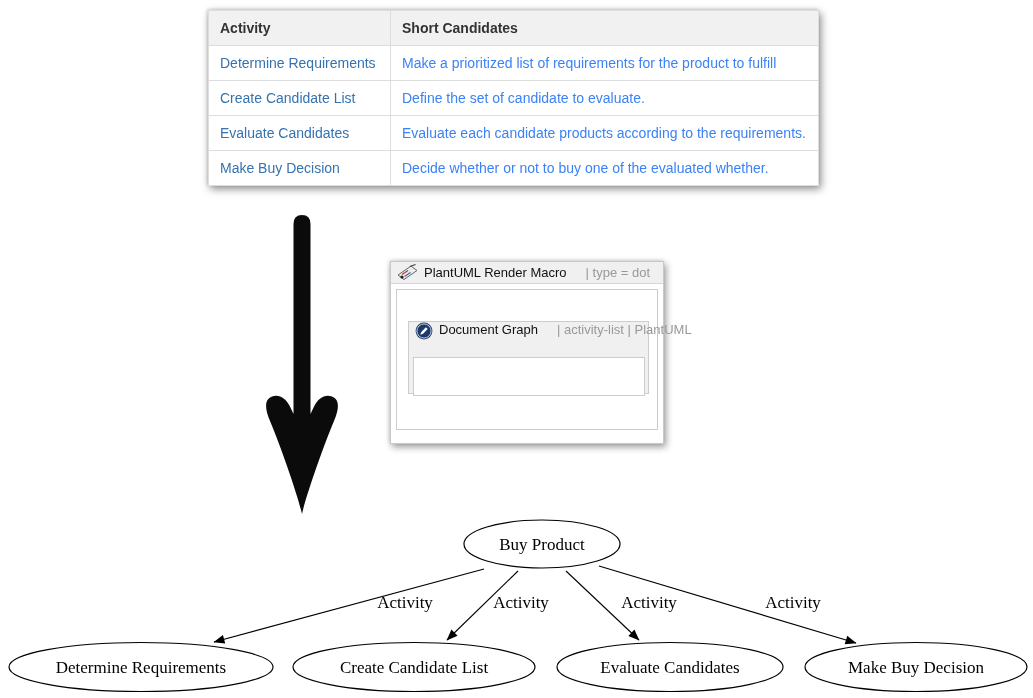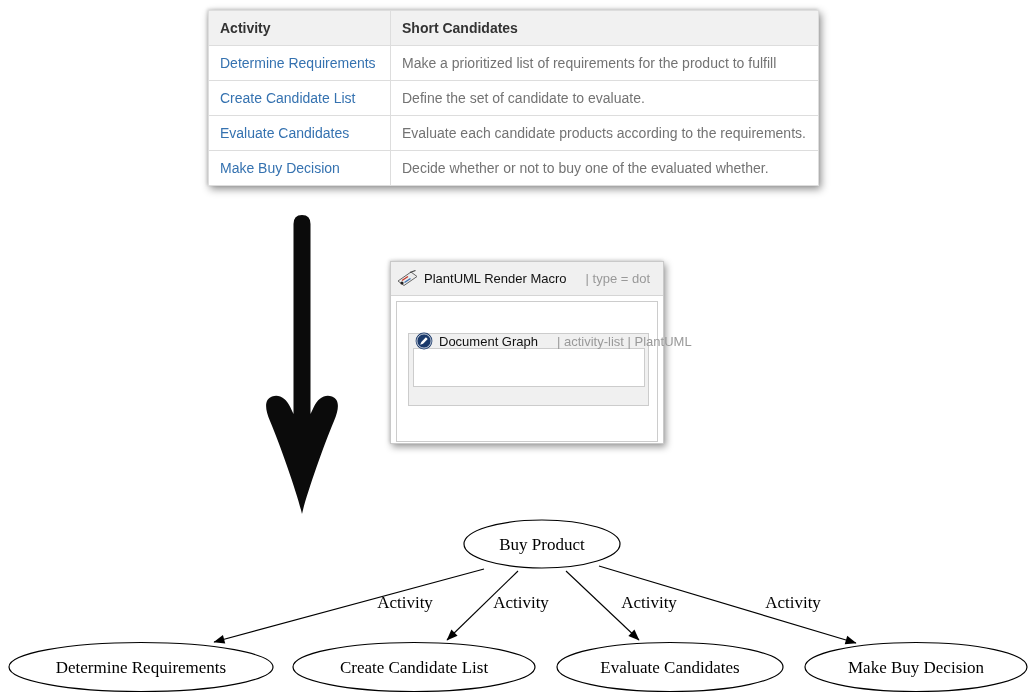--- a/index.html
+++ b/index.html
@@ -9,47 +9,47 @@
   
   .table-shot {
     position: absolute; left: 208px; top: 10px; width: 611px;
     background: #fff; box-shadow: 2px 3px 8px rgba(0,0,0,0.45), -1px -1px 3px rgba(0,0,0,0.15);
   }
   table.activity { width: 100%; border-collapse: collapse; font-size: 14px; }
   table.activity th, table.activity td {
     border: 1px solid #ddd; padding: 8px 11px; text-align: left; height: 35px; vertical-align: middle;
   }
   table.activity th { background: #f1f1f1; color: #333; font-weight: bold; }
-  table.activity td.desc { color: #737373; }
+  table.activity td.desc { color: #3b82f6; }
   table.activity td.act a { color: #3572b0; text-decoration: none; cursor: pointer; }
   .col-activity { width: 182px; }
 
   
   .big-arrow { position: absolute; left: 252px; top: 208px; width: 100px; height: 310px; }
 
   
   .macro-panel {
     position: absolute; left: 390px; top: 261px; width: 274px; height: 183px;
     background: #fff; border: 1px solid #c9c9c9;
     box-shadow: 2px 3px 7px rgba(0,0,0,0.4), -1px -1px 3px rgba(0,0,0,0.12);
   }
   .macro-header {
-    height: 34px; background: #f0f0f0; border-bottom: 1px solid #d5d5d5;
+    height: 22px; background: #f0f0f0; border-bottom: 1px solid #d5d5d5;
     display: flex; align-items: center; padding: 0 6px; font-size: 13px; color: #111; white-space: nowrap;
   }
   .macro-header .meta, .nested-header .meta { color: #999; margin-left: 19px; }
   .macro-body {
     position: relative; margin: 5px; height: 141px; background: #fff; border: 1px solid #ccc;
   }
   .nested-macro {
     position: absolute; left: 11px; top: 31px; width: 241px; height: 73px;
     background: #f0f0f0; border: 1px solid #ccc;
   }
   .nested-header {
-    height: 14px; display: flex; align-items: center; padding: 0 6px;
+    height: 35px; display: flex; padding: 0 6px;
     font-size: 13px; color: #111; white-space: nowrap;
   }
   .nested-empty {
     margin: 0 3px 5px 4px; height: 39px; background: #fff; border: 1px solid #ccc;
   }
   .pu-logo { margin-right: 6px; flex: 0 0 auto; }
   .dg-icon { margin-right: 6px; flex: 0 0 auto; }
 
   
   .doc-graph { position: absolute; left: 0; top: 508px; width: 1033px; height: 190px; }

